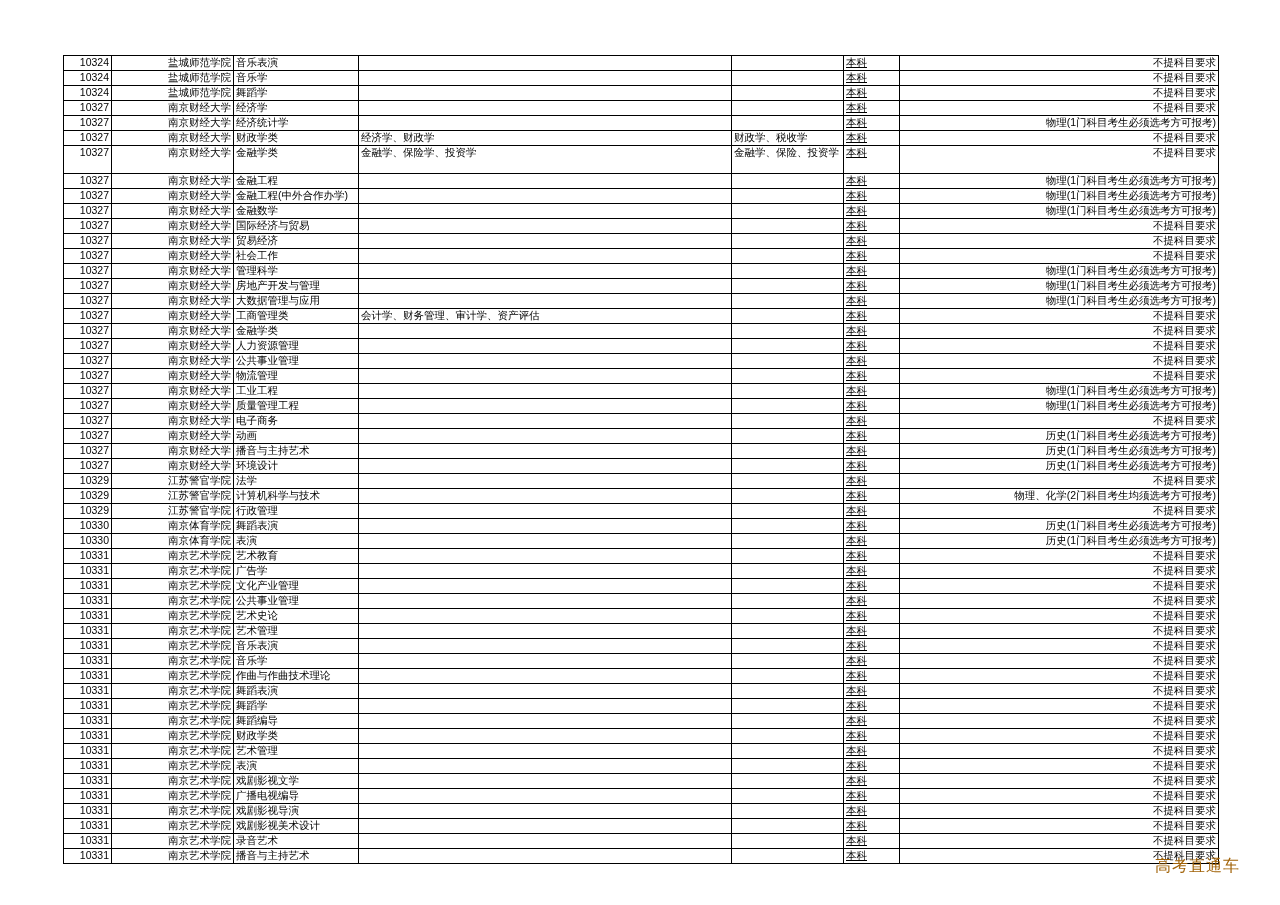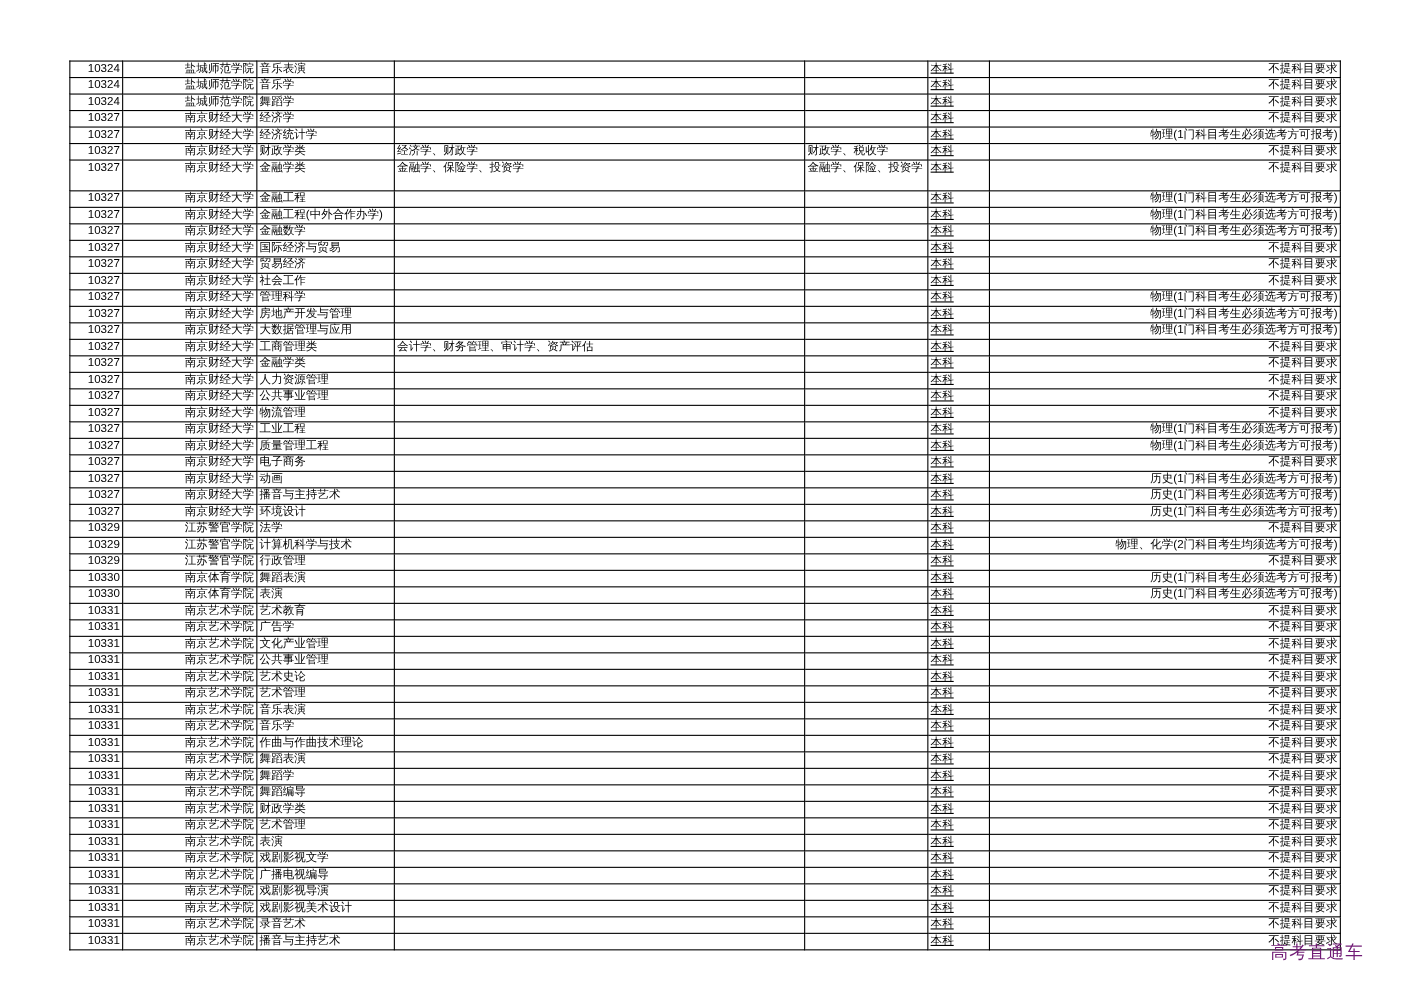--- a/index.html
+++ b/index.html
@@ -61,21 +61,21 @@
   td.note { text-align: left; white-space: normal; }
   td.level { text-align: left; text-decoration: underline; }
   td.req { text-align: right; }
   tr.tall td { height: 26px; }
   tr.tall td.note { white-space: normal; line-height: 13px; }
   .watermark {
     position: absolute;
     right: 40px;
     bottom: 28px;
     font-size: 16px;
-    color: #701a75;
+    color: #a16207;
     letter-spacing: 1px;
     font-family: "Liberation Sans", sans-serif;
   }
 </style>
 </head>
 <body>
 
 <div class="page">
   <div class="table-wrap">
     <table class="major-table">

